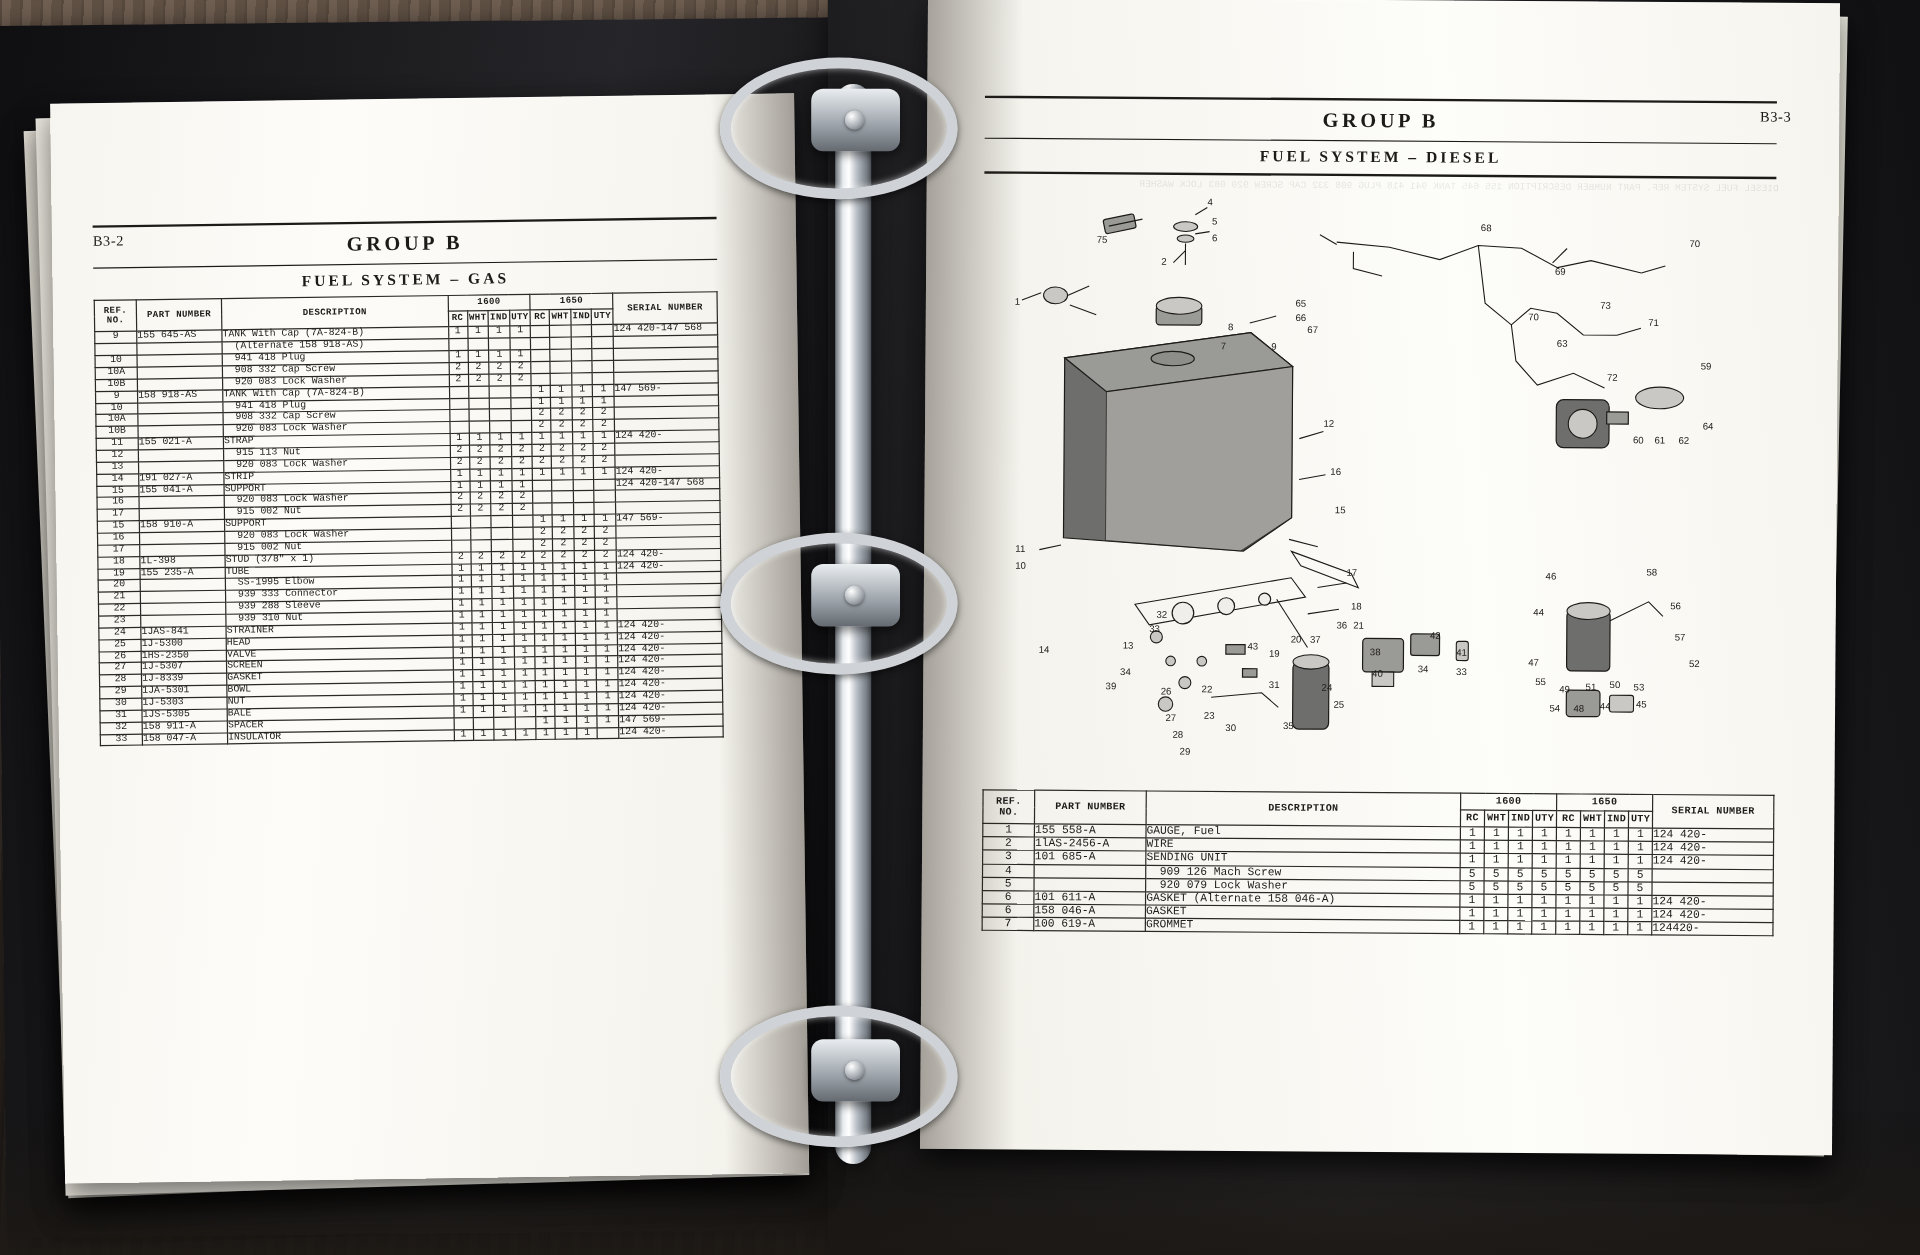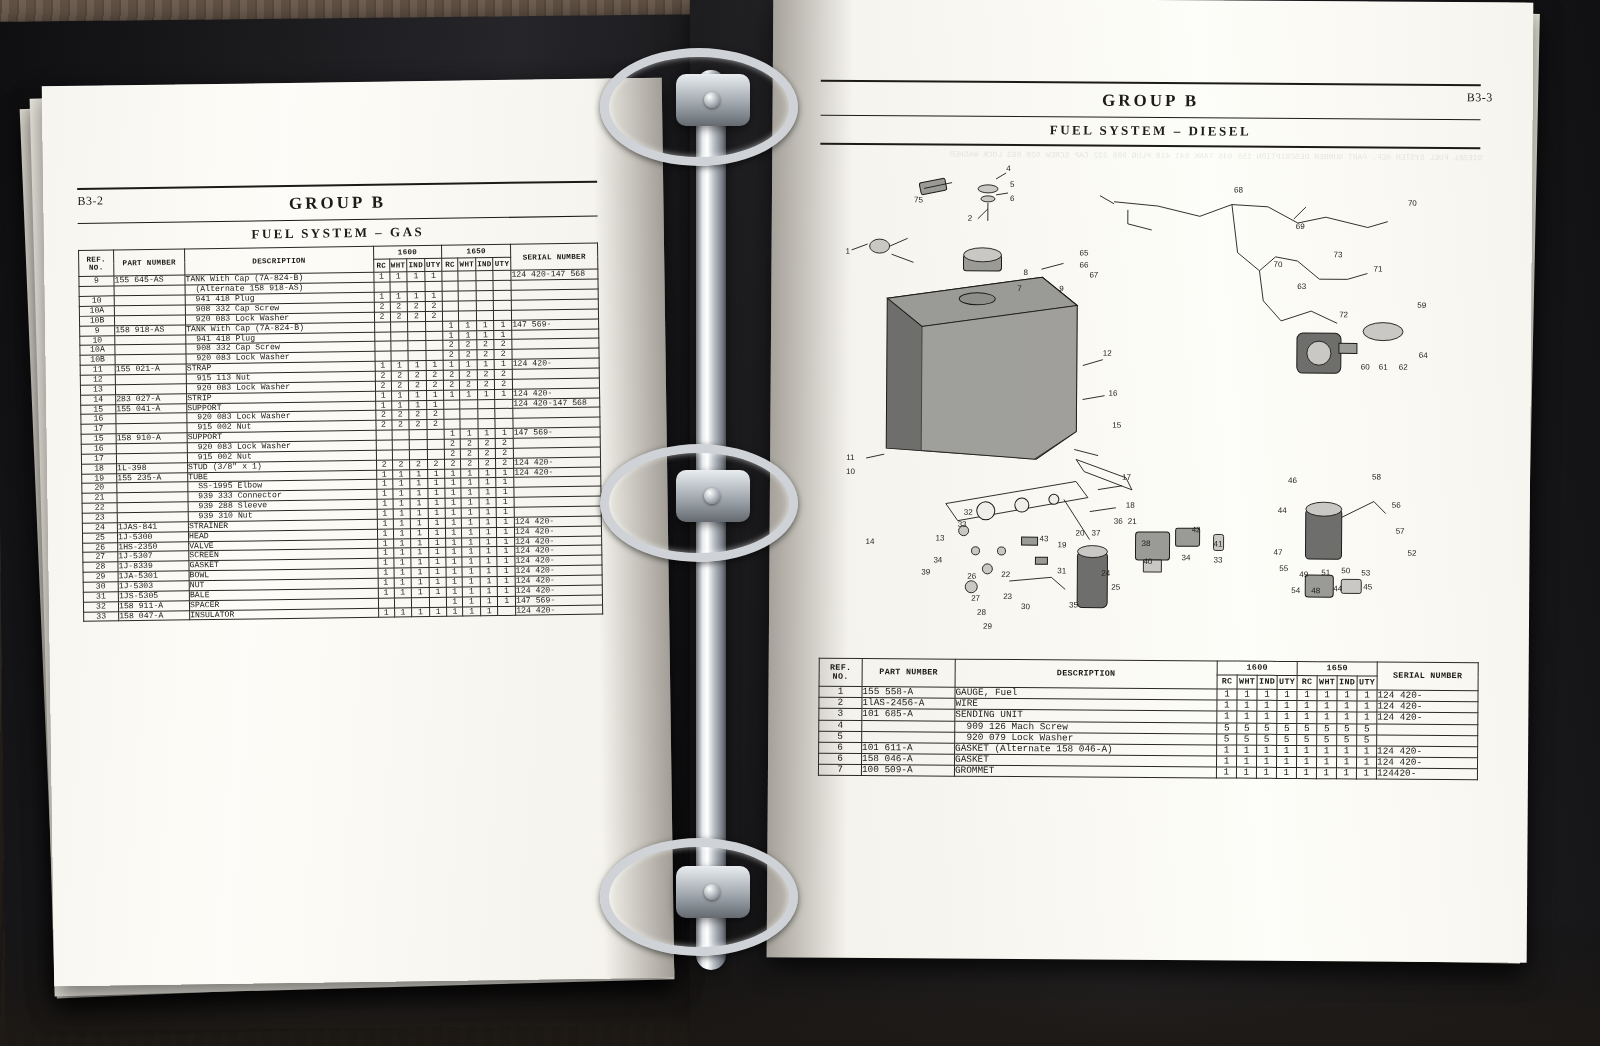--- a/index.html
+++ b/index.html
@@ -324,21 +324,21 @@
               <td class="q cellpad">2</td>
               <td class="q cellpad">2</td>
               <td class="q cellpad">2</td>
               <td class="q cellpad">2</td>
               <td class="q cellpad">2</td>
               <td class="q cellpad">2</td>
               <td class="ser cellpad">&nbsp;</td>
             </tr>
             <tr>
               <td class="ref cellpad">14</td>
-              <td class="pn cellpad">283 027-A</td>
+              <td class="pn cellpad">191 027-A</td>
               <td class="desc cellpad">STRIP</td>
               <td class="q cellpad">1</td>
               <td class="q cellpad">1</td>
               <td class="q cellpad">1</td>
               <td class="q cellpad">1</td>
               <td class="q cellpad">1</td>
               <td class="q cellpad">1</td>
               <td class="q cellpad">1</td>
               <td class="q cellpad">1</td>
               <td class="ser cellpad">124 420-</td>
@@ -968,21 +968,21 @@
               <td class="q cellpad">1</td>
               <td class="q cellpad">1</td>
               <td class="q cellpad">1</td>
               <td class="q cellpad">1</td>
               <td class="q cellpad">1</td>
               <td class="q cellpad">1</td>
               <td class="ser cellpad">124 420-</td>
             </tr>
             <tr>
               <td class="ref cellpad">7</td>
-              <td class="pn cellpad">100 509-A</td>
+              <td class="pn cellpad">100 619-A</td>
               <td class="desc cellpad">GROMMET</td>
               <td class="q cellpad">1</td>
               <td class="q cellpad">1</td>
               <td class="q cellpad">1</td>
               <td class="q cellpad">1</td>
               <td class="q cellpad">1</td>
               <td class="q cellpad">1</td>
               <td class="q cellpad">1</td>
               <td class="q cellpad">1</td>
               <td class="ser cellpad">124420-</td>

